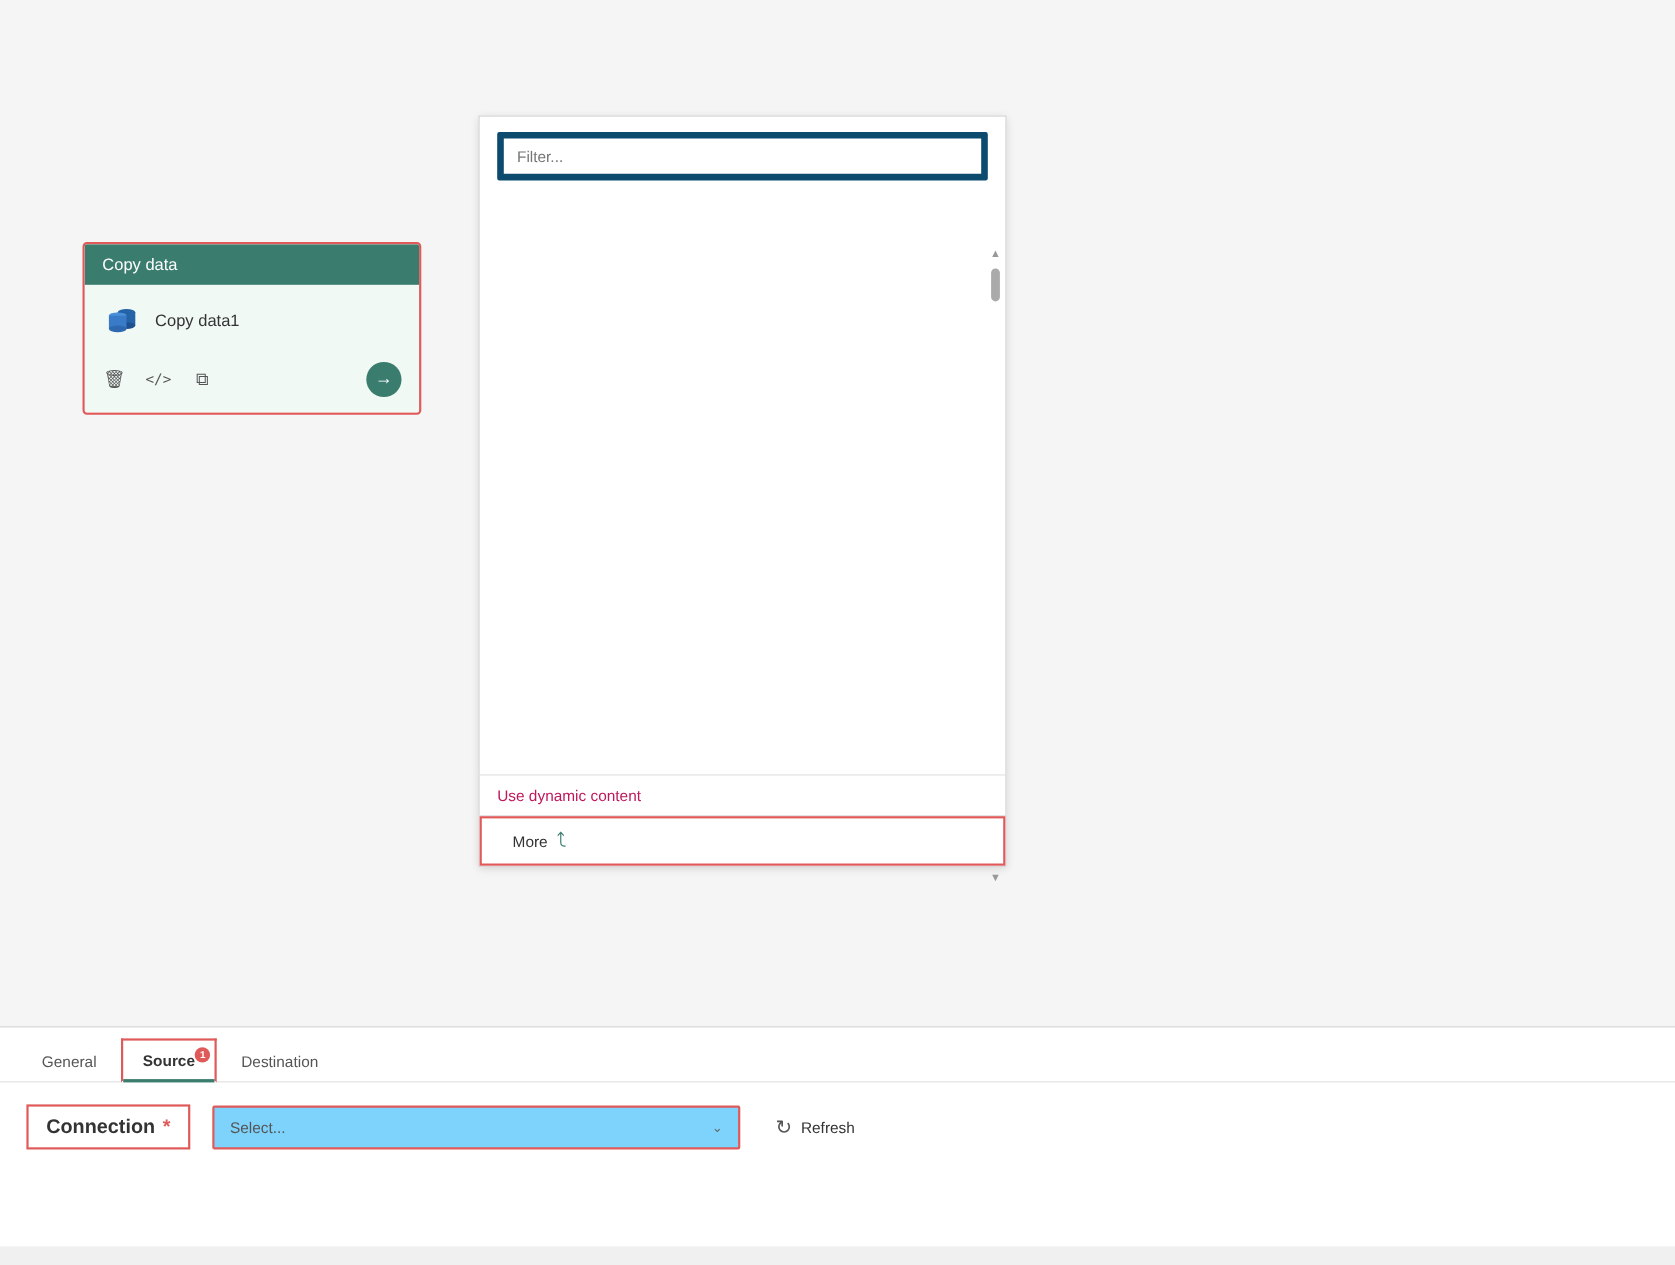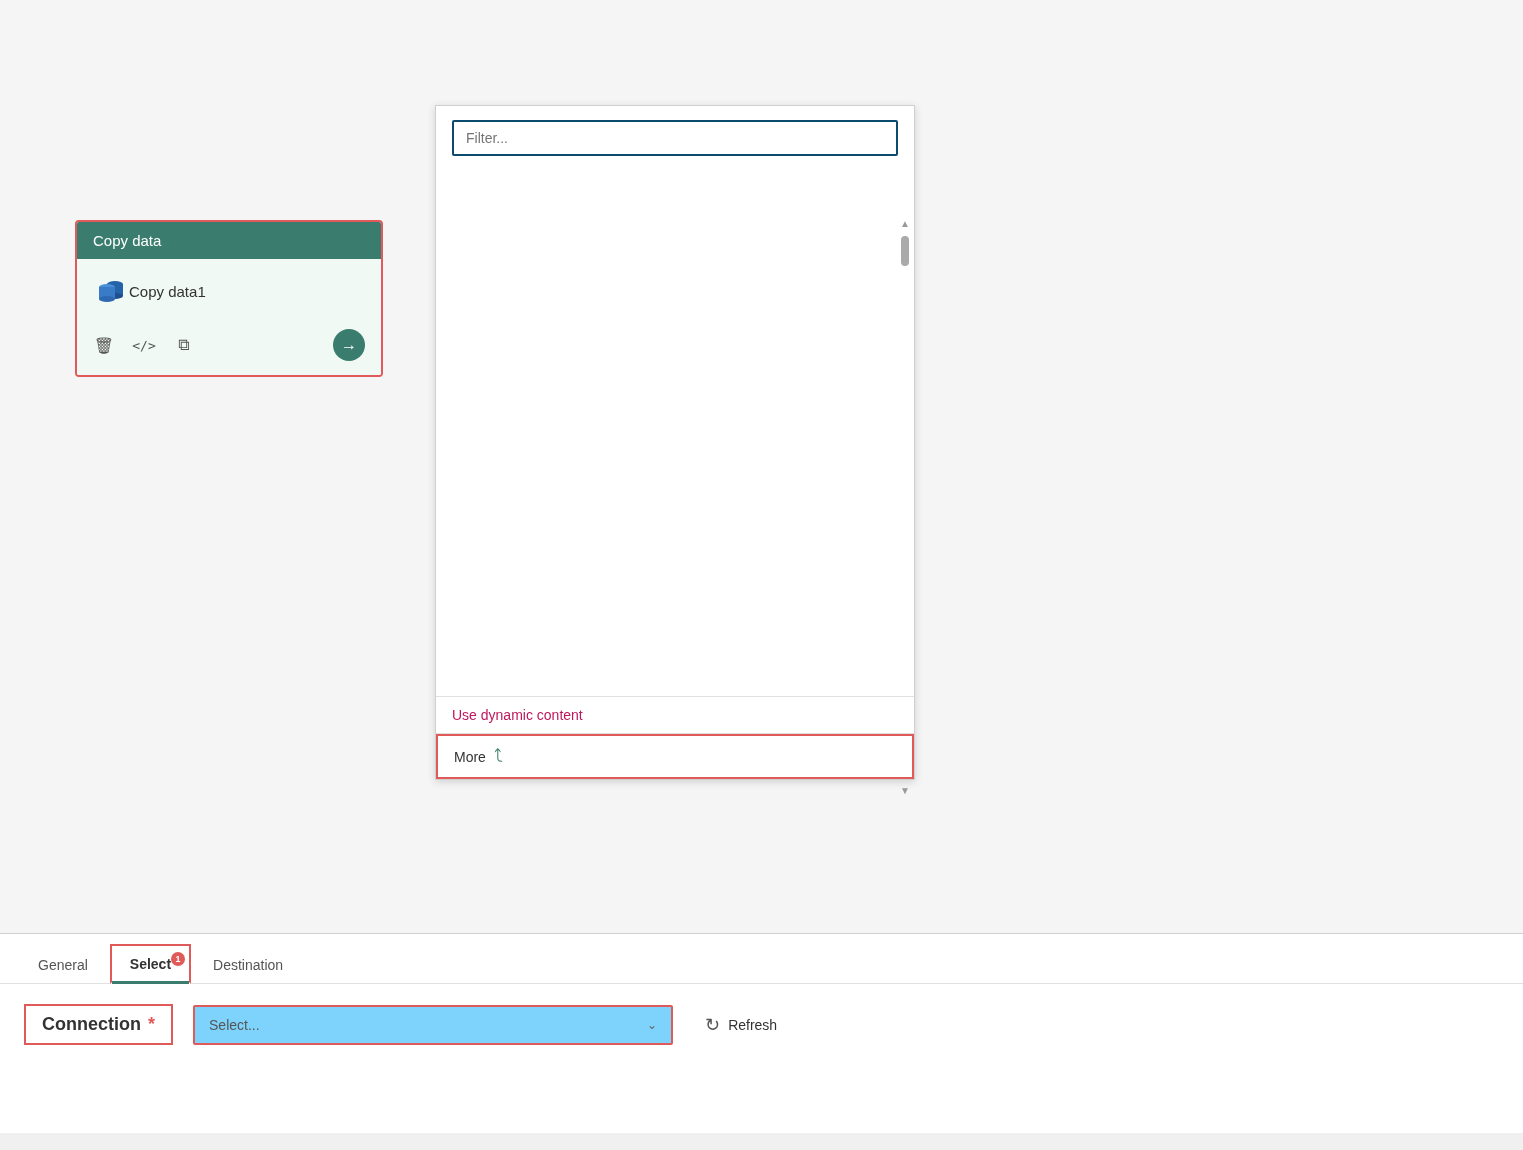--- a/index.html
+++ b/index.html
@@ -38,21 +38,21 @@
       font-size: 15px;
       font-weight: 500;
     }
     .copy-data-card-body {
       background: #f0f9f4;
       padding: 14px 16px 10px;
     }
     .copy-data-item {
       display: flex;
       align-items: center;
-      gap: 0;
+      gap: 12px;
       margin-bottom: 16px;
     }
     .copy-data-name {
       font-size: 15px;
       color: #333;
     }
     .copy-data-actions {
       display: flex;
       align-items: center;
       gap: 18px;
@@ -90,21 +90,21 @@
       width: 480px;
       background: white;
       border: 1px solid #d0d0d0;
       box-shadow: 0 2px 8px rgba(0,0,0,0.15);
     }
 
     .filter-input {
       width: calc(100% - 32px);
       margin: 14px 16px 10px;
       padding: 8px 12px;
-      border: 2px solid #0c4a6e;
+      border: 6px solid #0c4a6e;
       border-radius: 2px;
       font-size: 14px;
       outline: none;
       color: #737373;
     }
 
     .scrollbar-area {
       position: absolute;
       right: 2px;
       top: 50px;
@@ -148,21 +148,21 @@
       padding: 10px 16px;
       font-size: 14px;
       color: #be185d;
       cursor: pointer;
       display: flex;
       align-items: center;
       gap: 8px;
     }
 
     .more-option {
-      padding: 10px 16px;
+      padding: 10px 28px;
       font-size: 14px;
       color: #333;
       cursor: pointer;
       display: flex;
       align-items: center;
       gap: 8px;
       border: 2px solid #e05a5a;
       margin: 0;
       background: white;
     }
@@ -348,21 +348,21 @@
   </div>
 </div>
 
 <div class="bottom-panel" data-name="bottom-panel">
 
   <div class="tabs-row" data-name="tabs-row">
     <div class="tab" data-name="tab-general">
       <span data-name="tab-general-label">General</span>
     </div>
     <div class="tab active" data-name="tab-source" style="position:relative;">
-      <span data-name="tab-source-label">Select</span>
+      <span data-name="tab-source-label">Source</span>
       <span class="tab-badge" data-name="tab-source-badge">1</span>
     </div>
     <div class="tab" data-name="tab-destination">
       <span data-name="tab-destination-label">Destination</span>
     </div>
   </div>
 
   <div class="content-row" data-name="content-row">
     <div class="connection-label" data-name="connection-label-box">
       <span data-name="connection-label-text">Connection</span>

